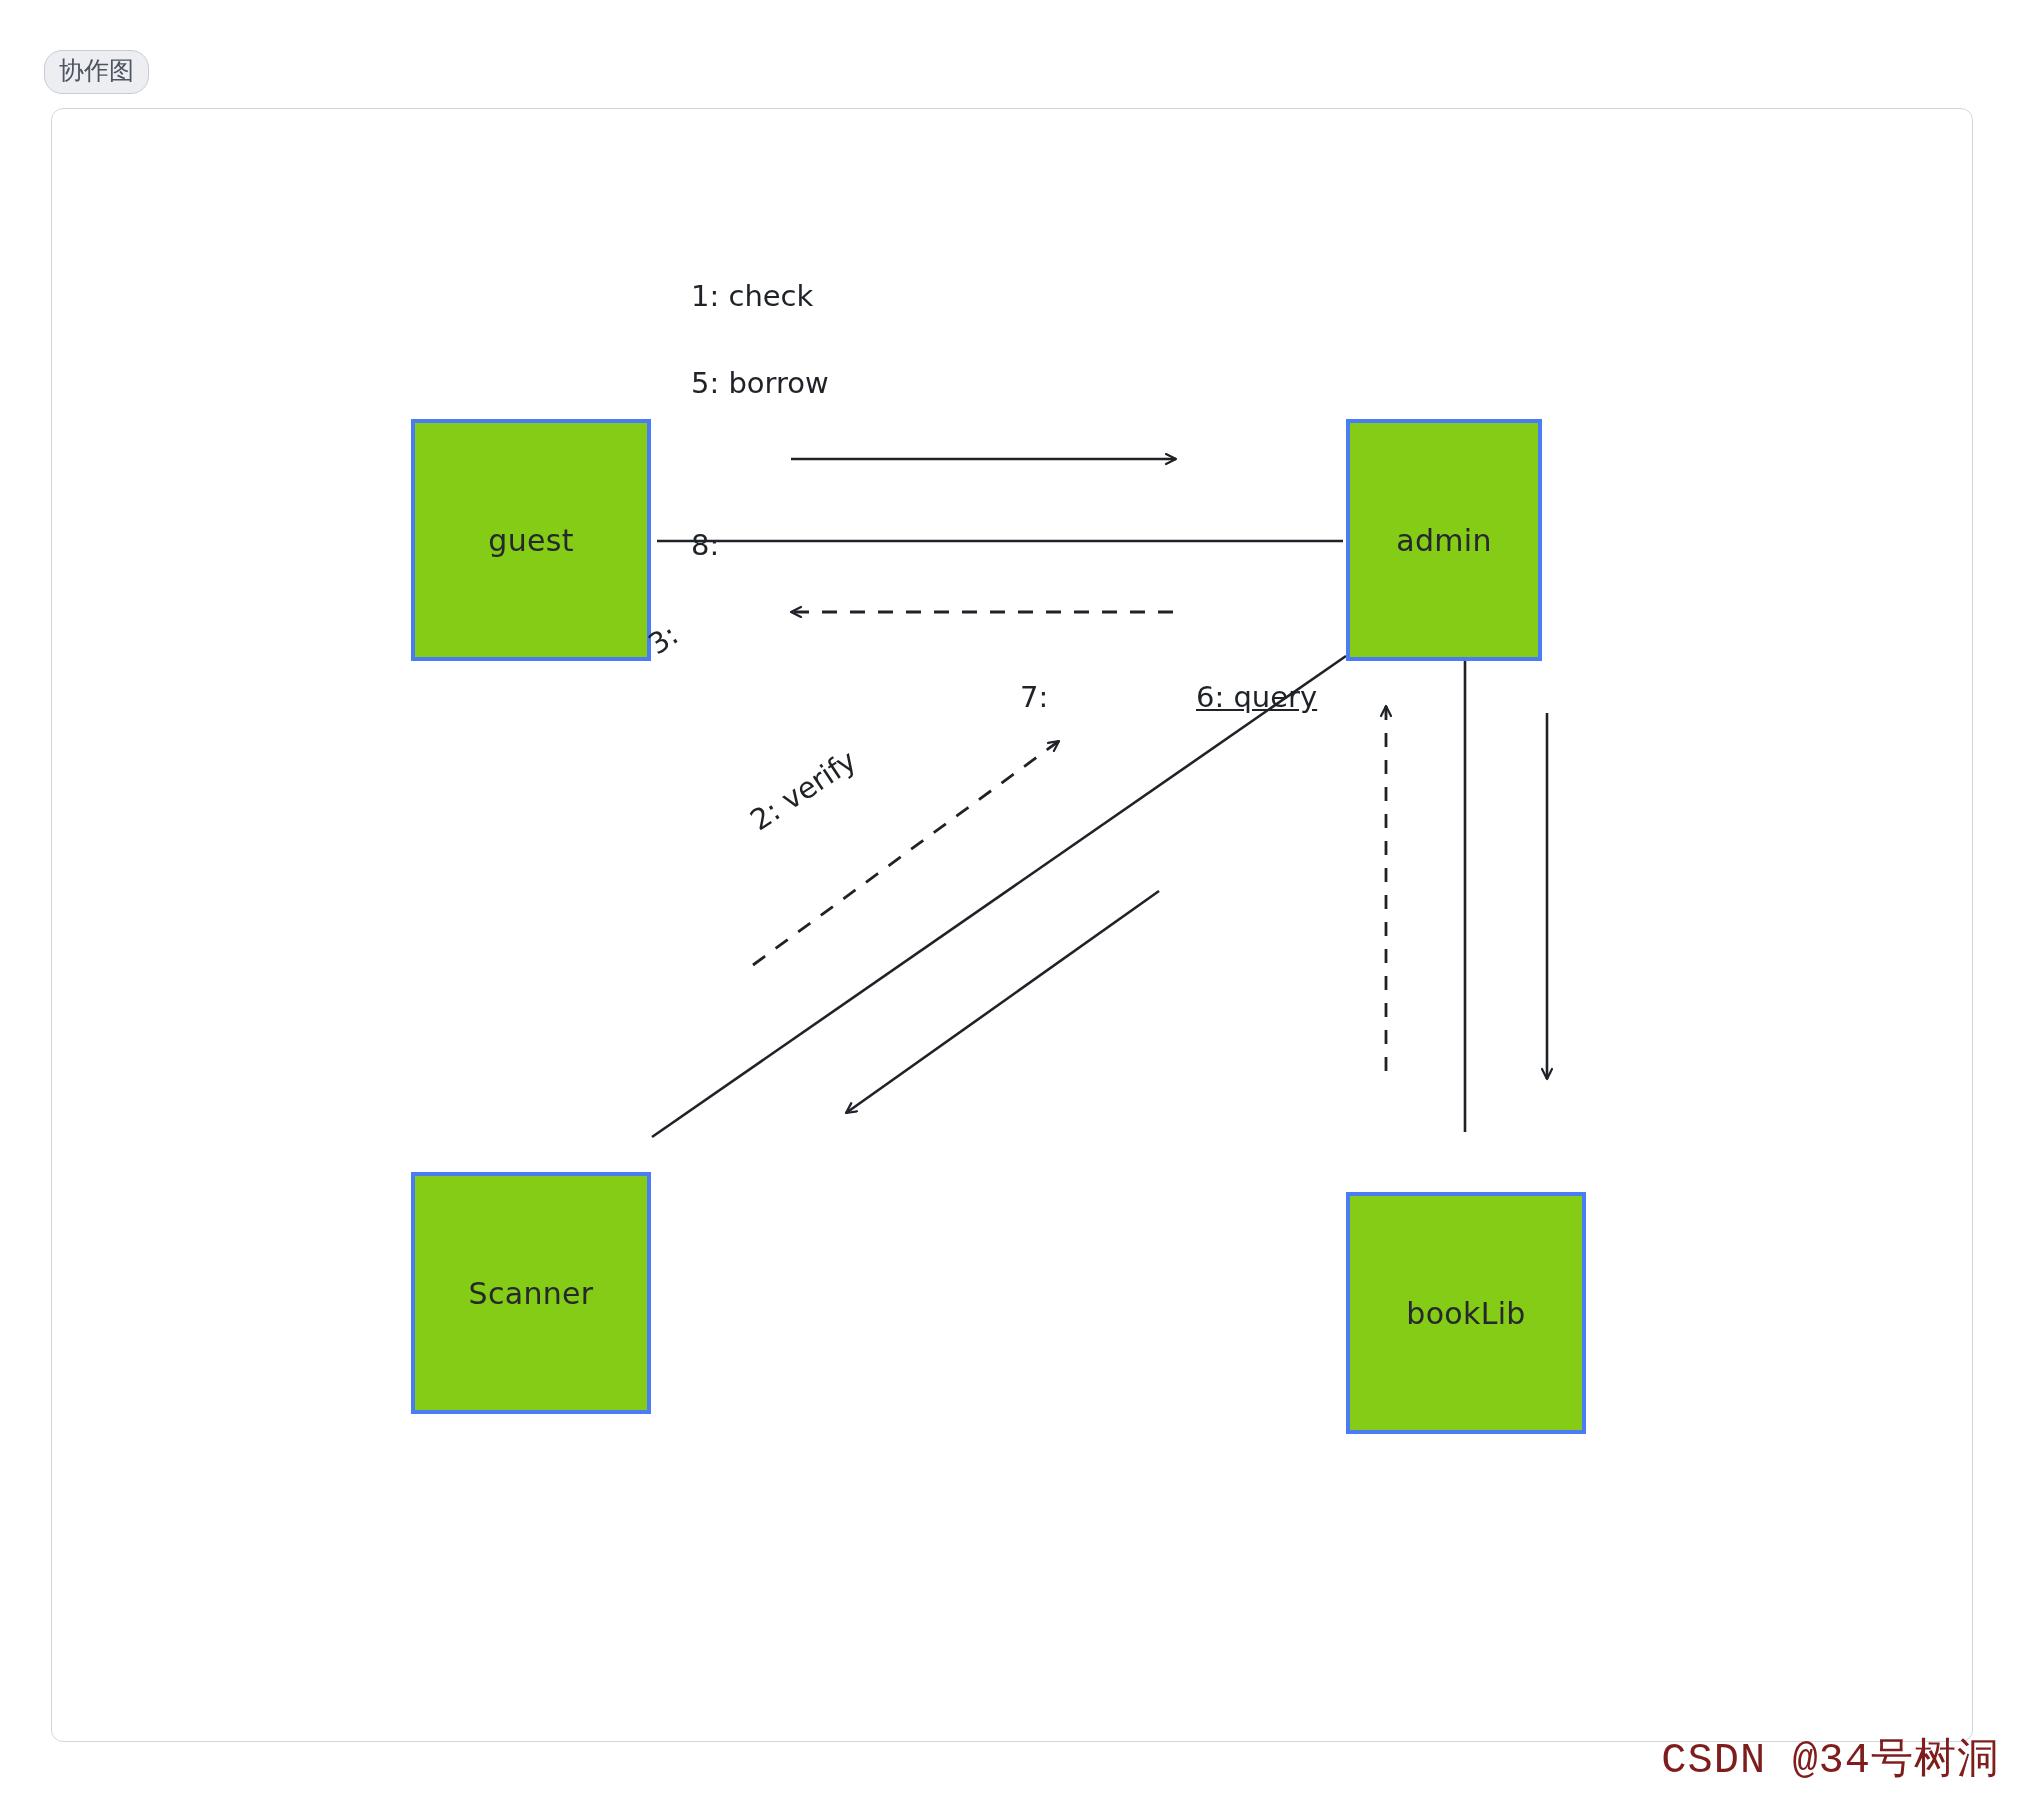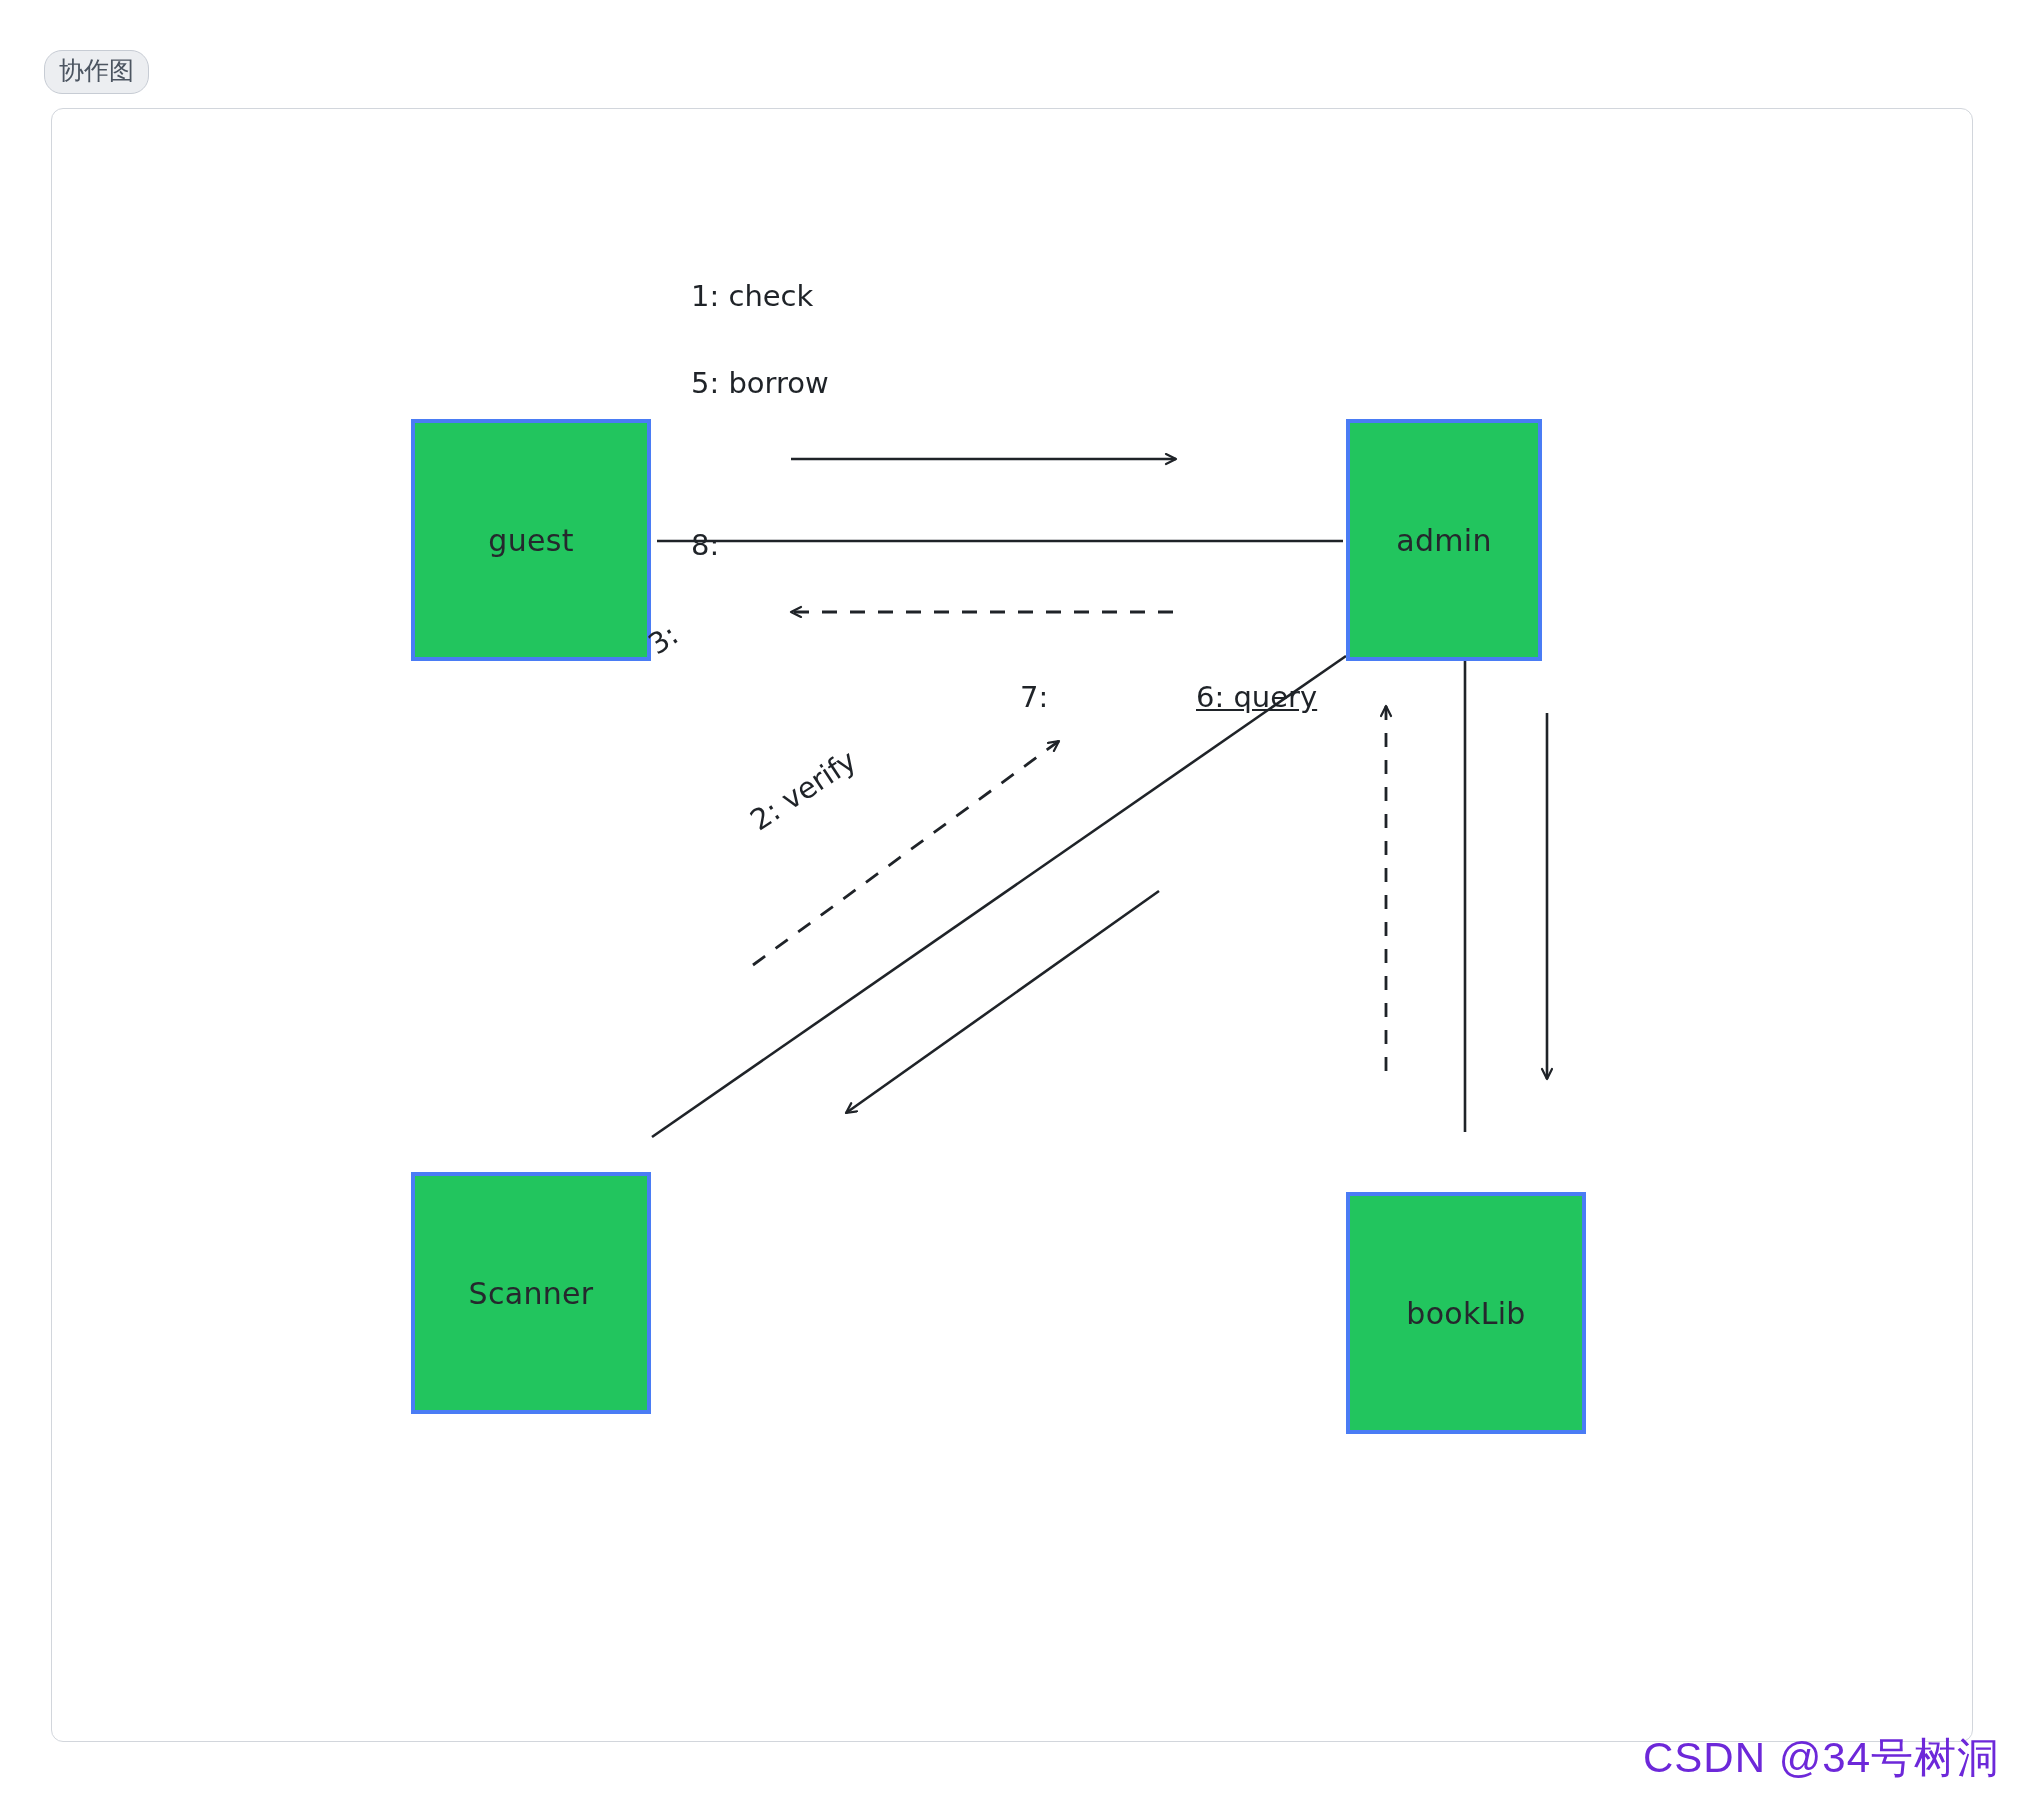--- a/index.html
+++ b/index.html
@@ -59,21 +59,21 @@
     top: -108px;
     width: 2024px;
     height: 1798px;
   }
 
   
   .uml-object {
     position: absolute;
     box-sizing: border-box;
     border: 4px solid #4a7cf5;
-    background: #22c55e;
+    background: #84cc16;
     display: flex;
     align-items: center;
     justify-content: center;
   }
   .uml-object .obj-label {
     font-family: "DejaVu Sans", "Liberation Sans", sans-serif;
     font-size: 30px;
     color: #25282d;
     letter-spacing: 0.3px;
     user-select: none;
@@ -98,23 +98,23 @@
   #label-3      { left: 590px;  top: 524px;  transform: rotate(-33.5deg); transform-origin: left top; }
   #label-verify { left: 692px;  top: 700px;  transform: rotate(-33.5deg); transform-origin: left top; }
   #label-7      { left: 968px;  top: 571px; }
   #label-query  { left: 1144px; top: 571px; text-decoration: underline; }
 
   
   #watermark {
     position: absolute;
     right: 24px;
     bottom: 12px;
-    font-family: Liberation Sans, sans-serif;
+    font-family: Liberation Mono, monospace;
     font-size: 42px;
-    color: #6d28d9;
+    color: #7f1d1d;
     letter-spacing: 1px;
     white-space: nowrap;
     user-select: none;
   }
 </style>
 </head>
 <body>
 
 <div id="tab-bar">
   <div id="diagram-tab">协作图</div>

